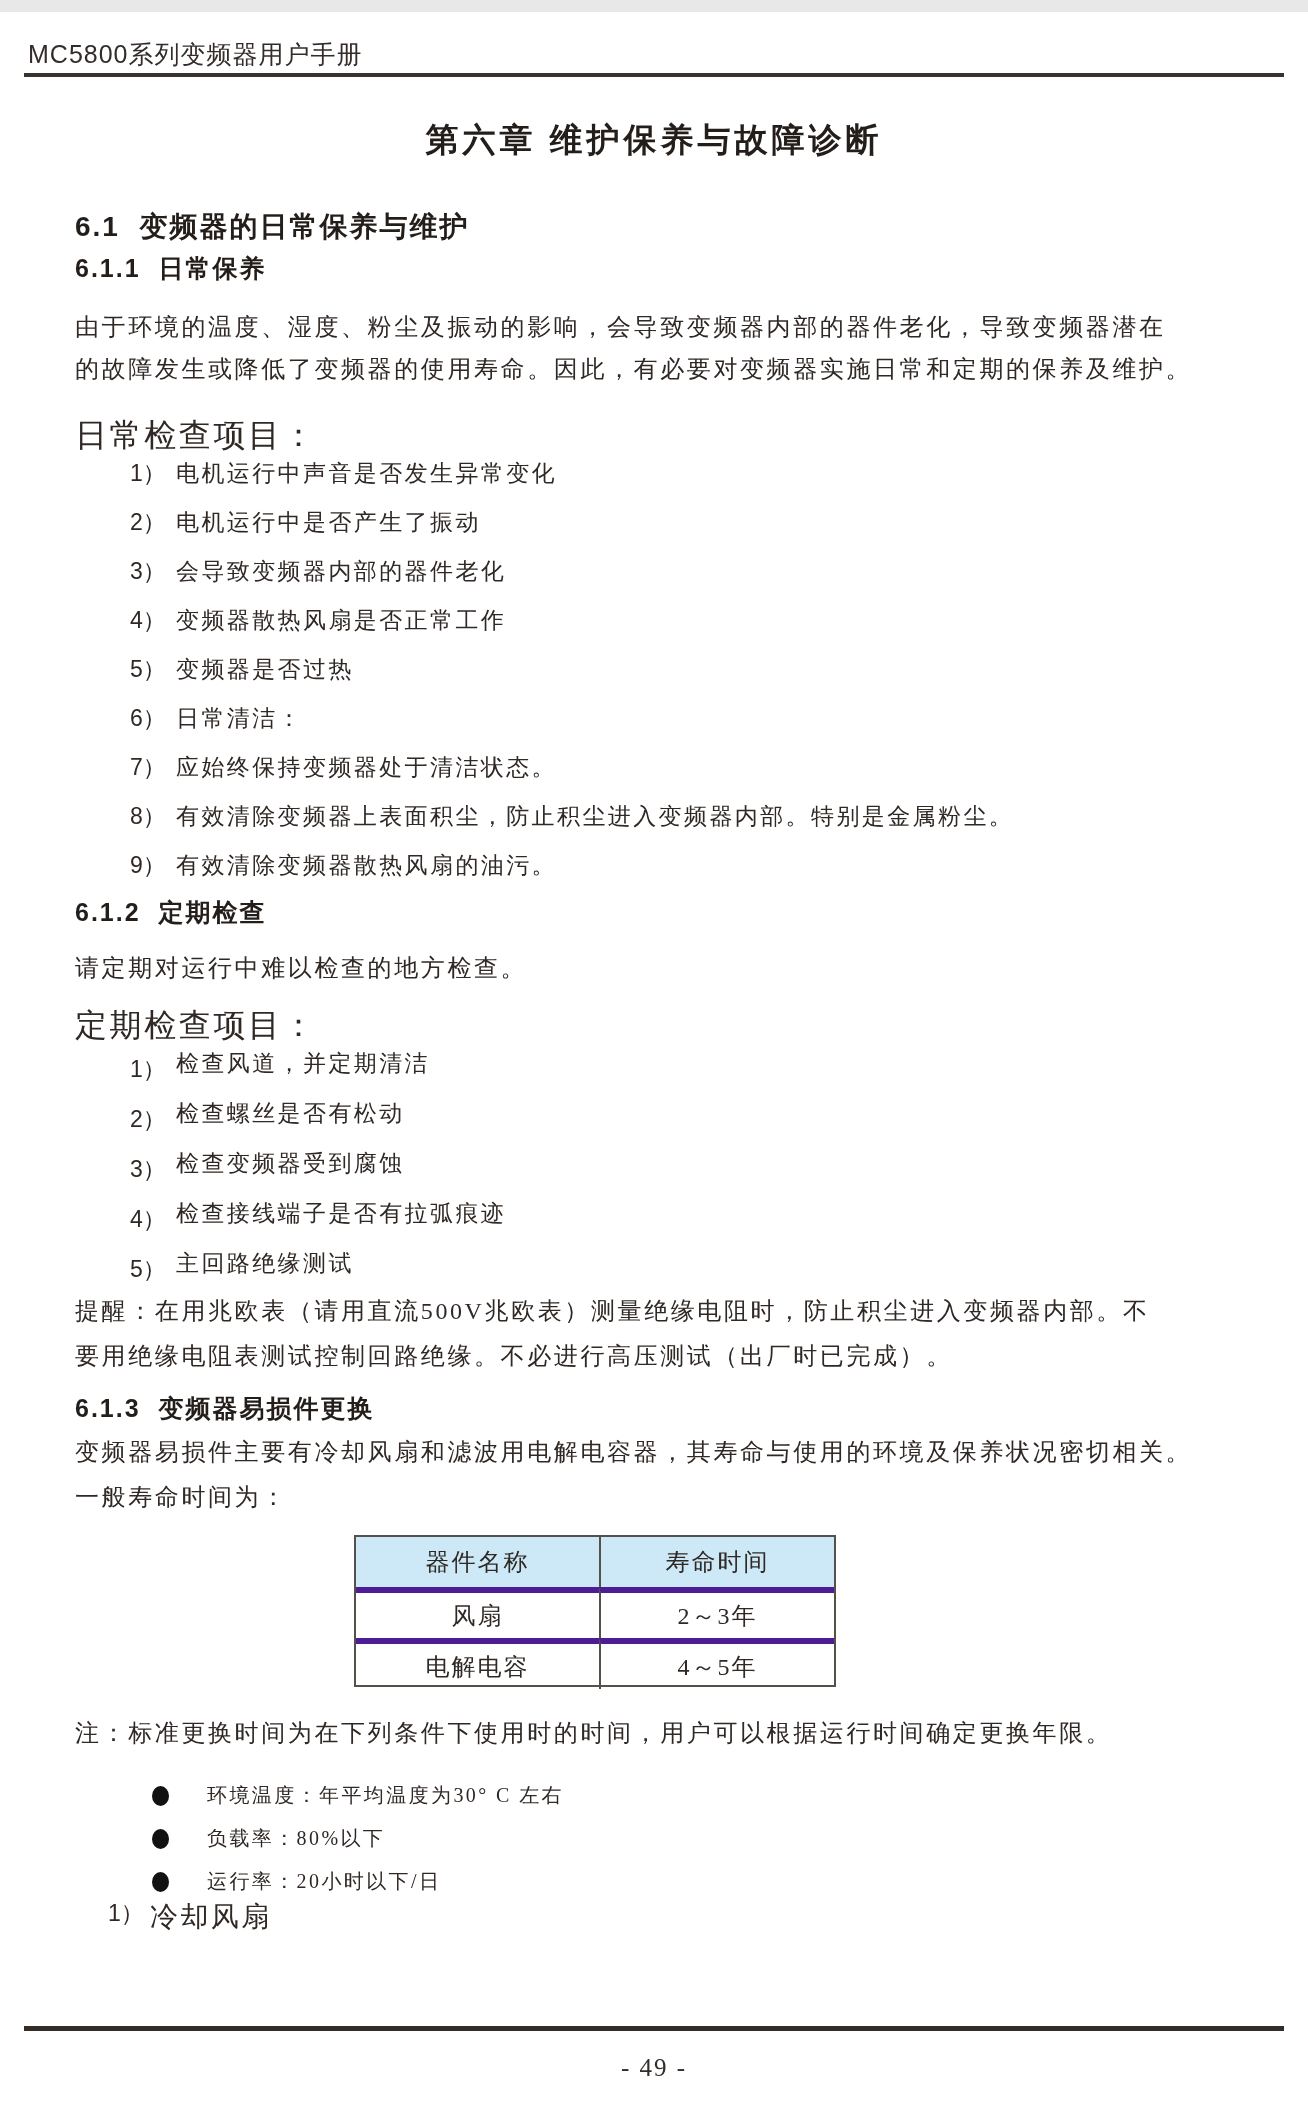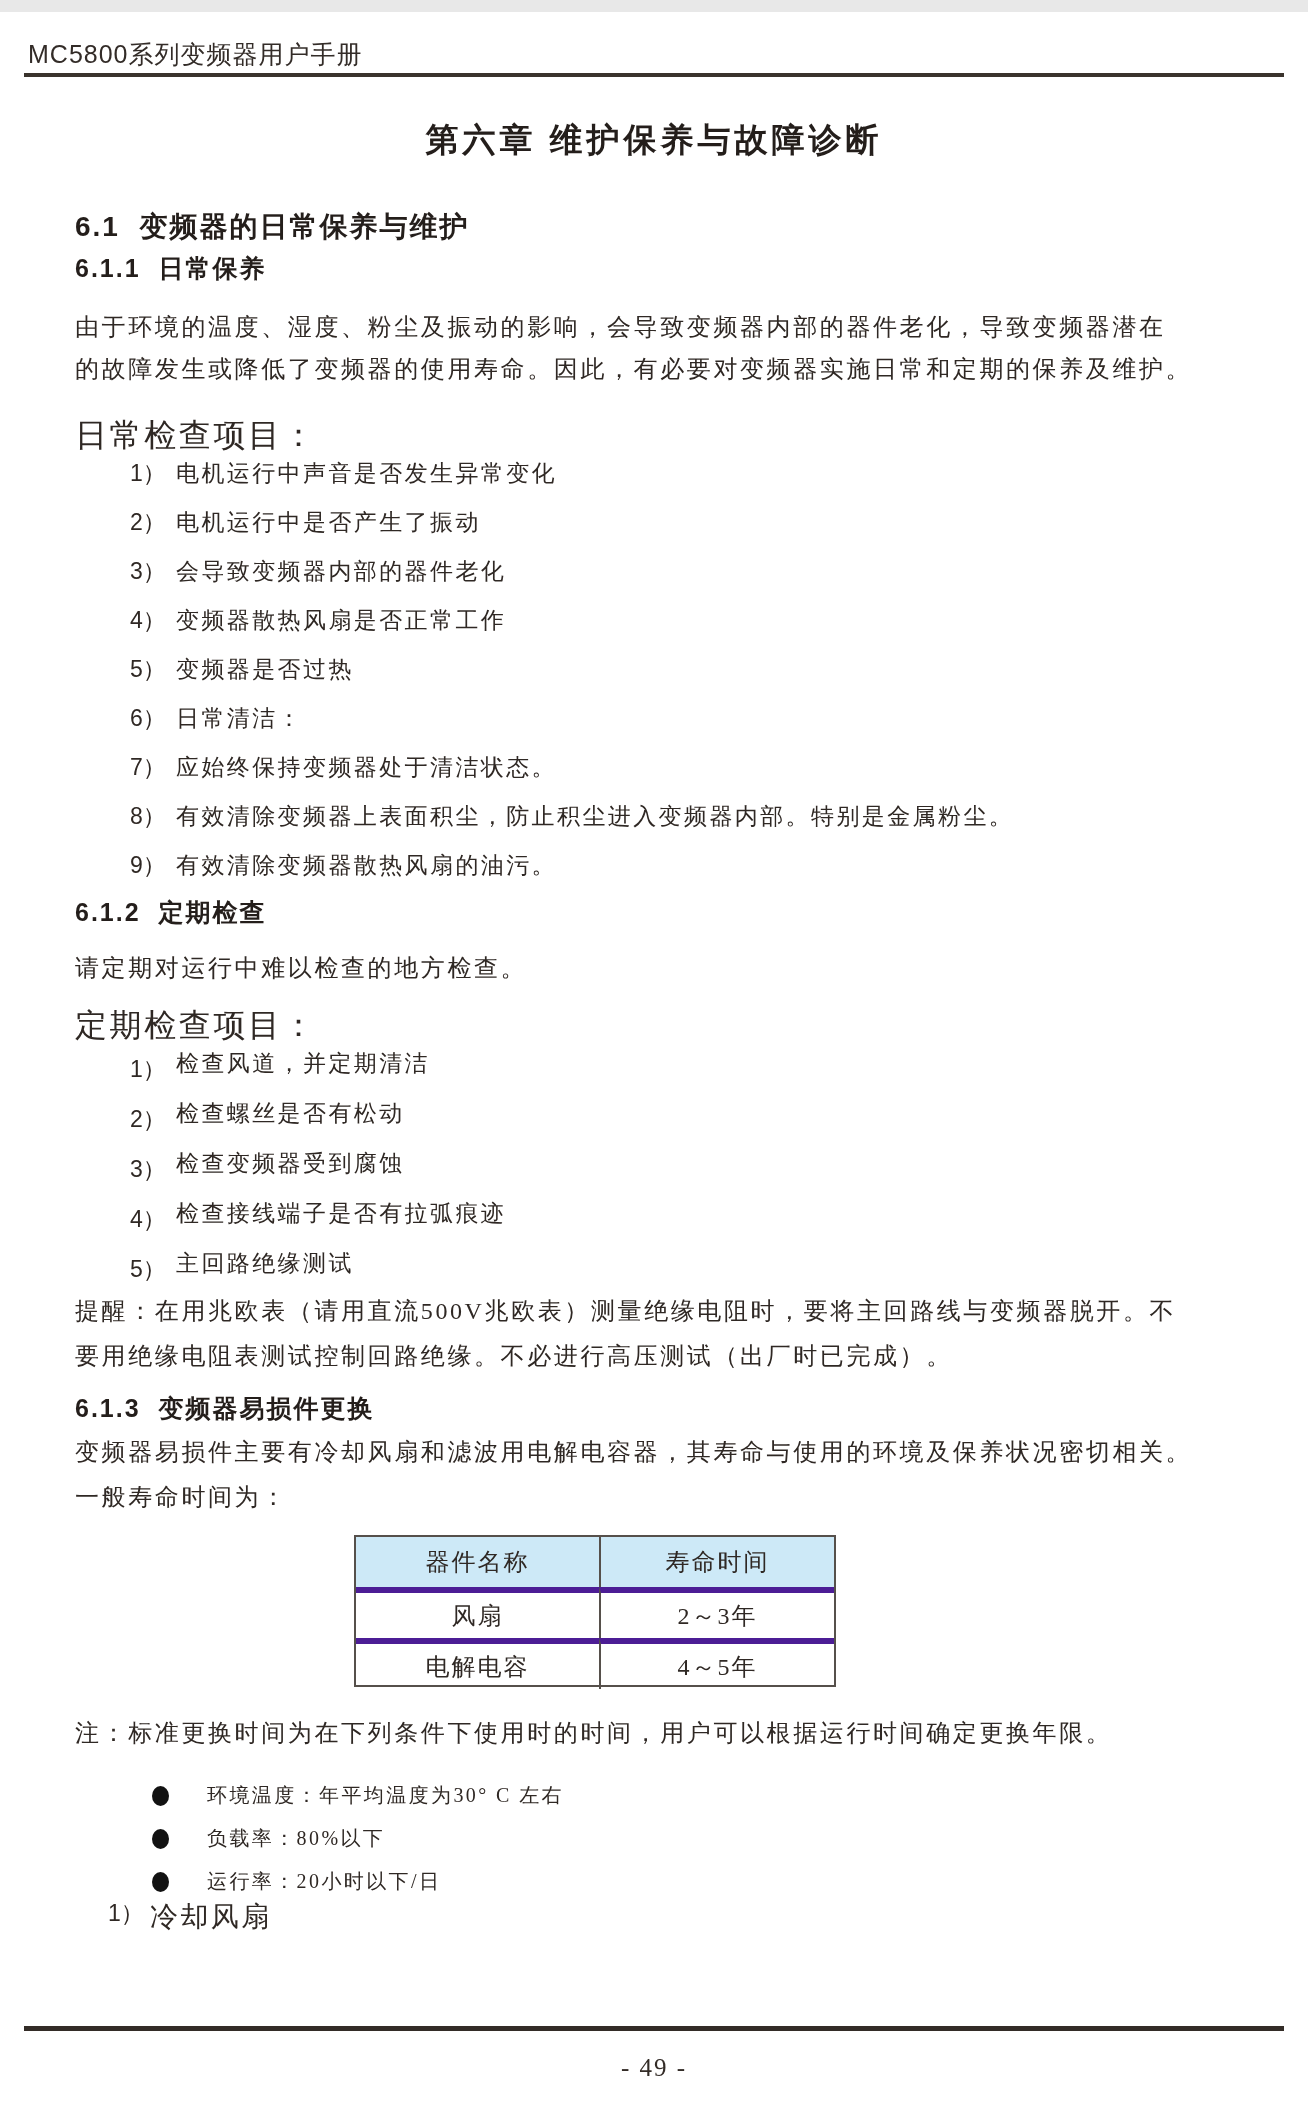--- a/index.html
+++ b/index.html
@@ -143,21 +143,21 @@
     <div class="li li-50 num-low">
       <span class="num" data-bind="sections.s612.items.3.num">4）</span>
       <span class="txt" data-bind="sections.s612.items.3.text">检查接线端子是否有拉弧痕迹</span>
     </div>
     <div class="li li-50 num-low">
       <span class="num" data-bind="sections.s612.items.4.num">5）</span>
       <span class="txt" data-bind="sections.s612.items.4.text">主回路绝缘测试</span>
     </div>
   </div>
 
-  <div class="abs body-line" style="top:1284px;" data-bind="sections.s612.reminder_line1">提醒：在用兆欧表（请用直流500V兆欧表）测量绝缘电阻时，要将主回路线与变频器脱开。不</div>
+  <div class="abs body-line" style="top:1284px;" data-bind="sections.s612.reminder_line1">提醒：在用兆欧表（请用直流500V兆欧表）测量绝缘电阻时，防止积尘进入变频器内部。不</div>
   <div class="abs body-line" style="top:1329px;" data-bind="sections.s612.reminder_line2">要用绝缘电阻表测试控制回路绝缘。不必进行高压测试（出厂时已完成）。</div>
 
   <div class="abs h-sub sans" style="top:1380px;" data-bind="sections.s613.heading">6.1.3  变频器易损件更换</div>
 
   <div class="abs body-line" style="top:1425px;" data-bind="sections.s613.intro_line1">变频器易损件主要有冷却风扇和滤波用电解电容器，其寿命与使用的环境及保养状况密切相关。</div>
   <div class="abs body-line" style="top:1470px;" data-bind="sections.s613.intro_line2">一般寿命时间为：</div>
 
   <div class="abs parts-table">
     <div class="cell head-row first-col" data-bind="sections.s613.table.headers.0">器件名称</div>
     <div class="cell head-row" data-bind="sections.s613.table.headers.1">寿命时间</div>

